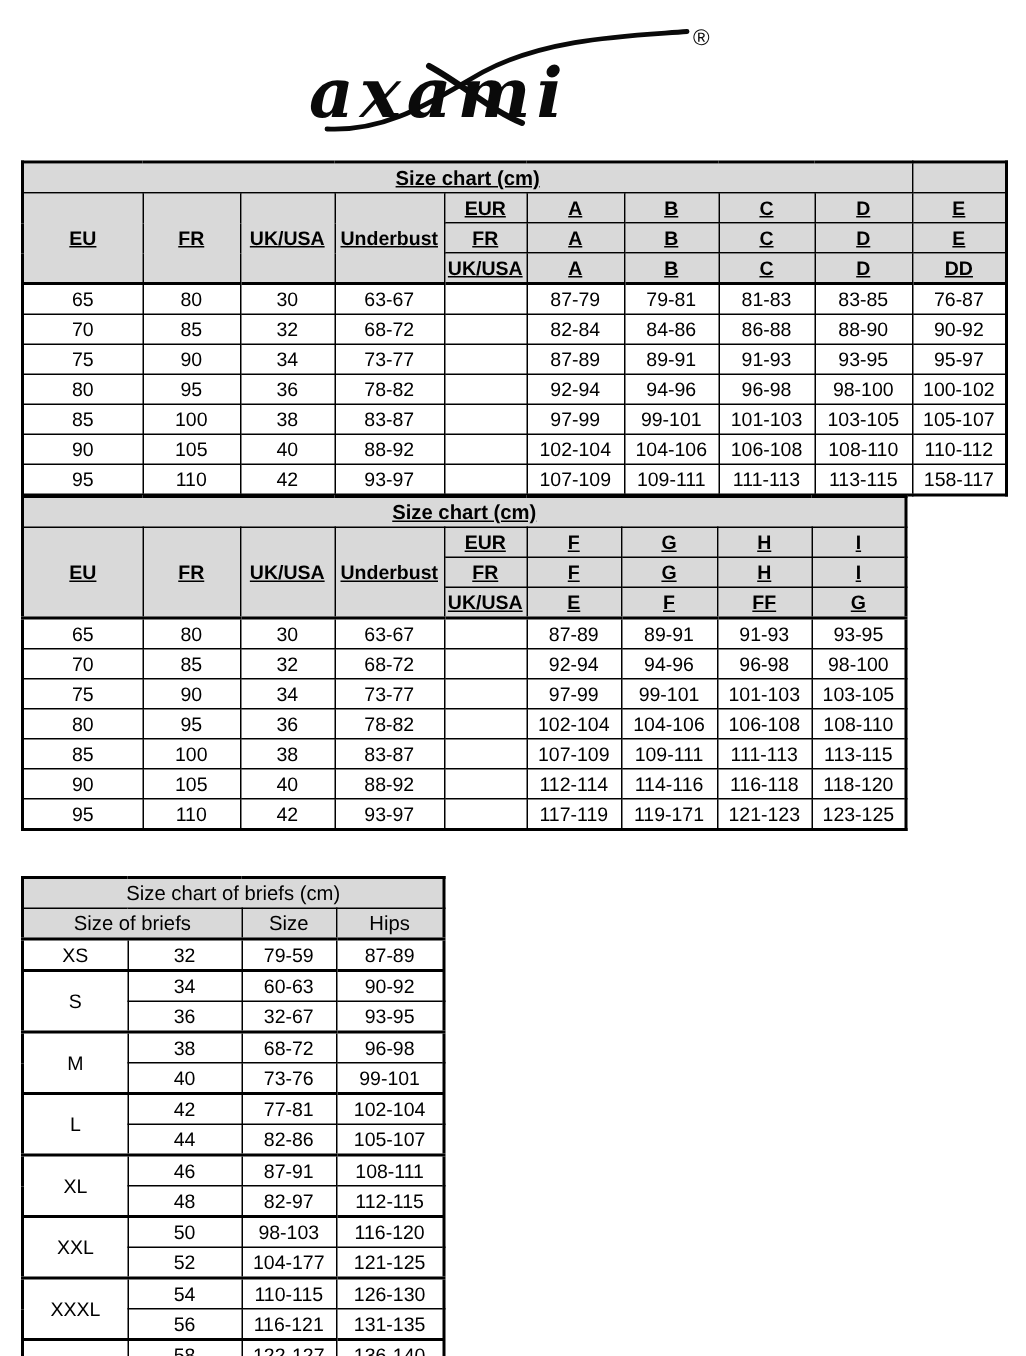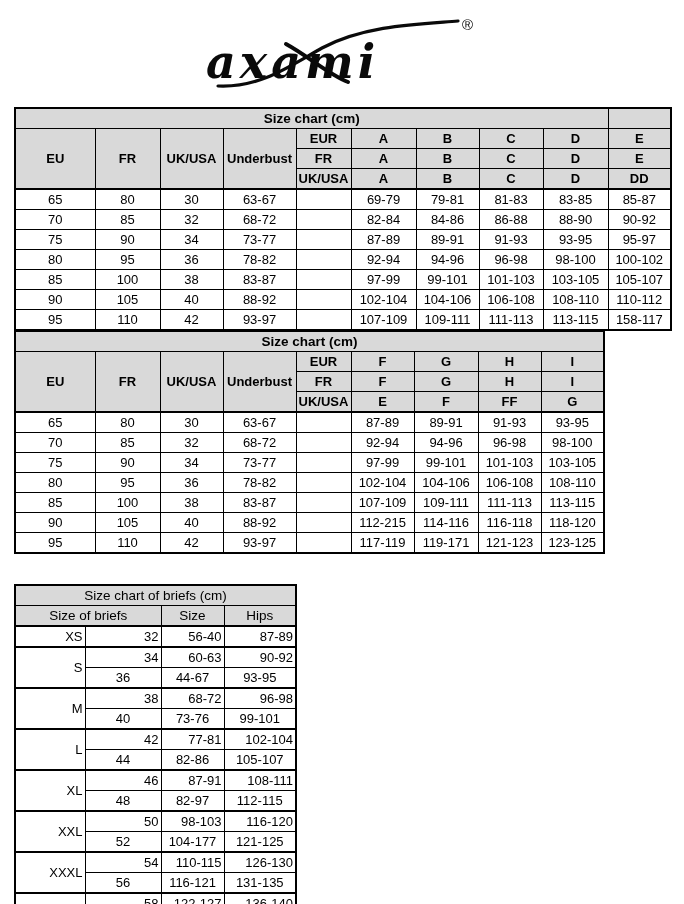--- a/index.html
+++ b/index.html
@@ -34,26 +34,26 @@
     vertical-align:middle;
     overflow:hidden;
     white-space:nowrap;
     font-weight:normal;
   }
   table{border:2px solid var(--border);}
   #bra1{top:107px;}
   #bra2{top:330px;}
   #briefs{top:584px;}
   
-  .bra th{background:var(--header-bg);font-weight:bold;}
+  .bra th{background:var(--header-bg);font-weight:bold;text-decoration:underline;}
   .bra .title-cell{font-size:13.5px;}
   .bra .hdr-bottom{border-bottom:2px solid var(--border);}
   
   #briefs th{background:var(--header-bg);font-weight:normal;font-size:13.5px;}
-  #briefs .group-start td{border-top:2px solid var(--border);text-align:right;}
+  #briefs .group-start td{border-top:2px solid var(--border);}
 </style>
 </head>
 <body>
 
 <div class="logo">
   <svg width="300" height="92" viewBox="0 0 300 92">
 
     <path d="M28 78 C 70 80, 100 58, 132 40 C 175 17, 230 16, 268 13" stroke="#0a0a0a" stroke-width="3.2" fill="none" stroke-linecap="round"></path>
     <path d="M96 36 C 118 48, 138 66, 158 74" stroke="#0a0a0a" stroke-width="4" fill="none" stroke-linecap="round"></path>
     <text x="16" y="70" font-family="DejaVu Serif, serif" font-style="italic" font-weight="bold" font-size="46" letter-spacing="4" fill="#0a0a0a">axami</text>
@@ -106,25 +106,25 @@
         <th class="hdr-bottom">C</th>
         <th class="hdr-bottom">D</th>
         <th class="hdr-bottom">DD</th>
       </tr>
       <tr>
         <td>65</td>
         <td>80</td>
         <td>30</td>
         <td>63-67</td>
         <td></td>
-        <td>69-79</td>
+        <td>87-79</td>
         <td>79-81</td>
         <td>81-83</td>
         <td>83-85</td>
-        <td>85-87</td>
+        <td>76-87</td>
       </tr>
       <tr>
         <td>70</td>
         <td>85</td>
         <td>32</td>
         <td>68-72</td>
         <td></td>
         <td>82-84</td>
         <td>84-86</td>
         <td>86-88</td>
@@ -288,21 +288,21 @@
         <td>109-111</td>
         <td>111-113</td>
         <td>113-115</td>
       </tr>
       <tr>
         <td>90</td>
         <td>105</td>
         <td>40</td>
         <td>88-92</td>
         <td></td>
-        <td>112-215</td>
+        <td>112-114</td>
         <td>114-116</td>
         <td>116-118</td>
         <td>118-120</td>
       </tr>
       <tr>
         <td>95</td>
         <td>110</td>
         <td>42</td>
         <td>93-97</td>
         <td></td>
@@ -325,32 +325,32 @@
         <th colspan="4">Size chart of briefs (cm)</th>
       </tr>
       <tr>
         <th colspan="2">Size of briefs</th>
         <th>Size</th>
         <th>Hips</th>
       </tr>
       <tr class="group-start">
         <td rowspan="1">XS</td>
         <td>32</td>
-        <td>56-40</td>
+        <td>79-59</td>
         <td>87-89</td>
       </tr>
       <tr class="group-start">
         <td rowspan="2">S</td>
         <td>34</td>
         <td>60-63</td>
         <td>90-92</td>
       </tr>
       <tr>
         <td>36</td>
-        <td>44-67</td>
+        <td>32-67</td>
         <td>93-95</td>
       </tr>
       <tr class="group-start">
         <td rowspan="2">M</td>
         <td>38</td>
         <td>68-72</td>
         <td>96-98</td>
       </tr>
       <tr>
         <td>40</td>

